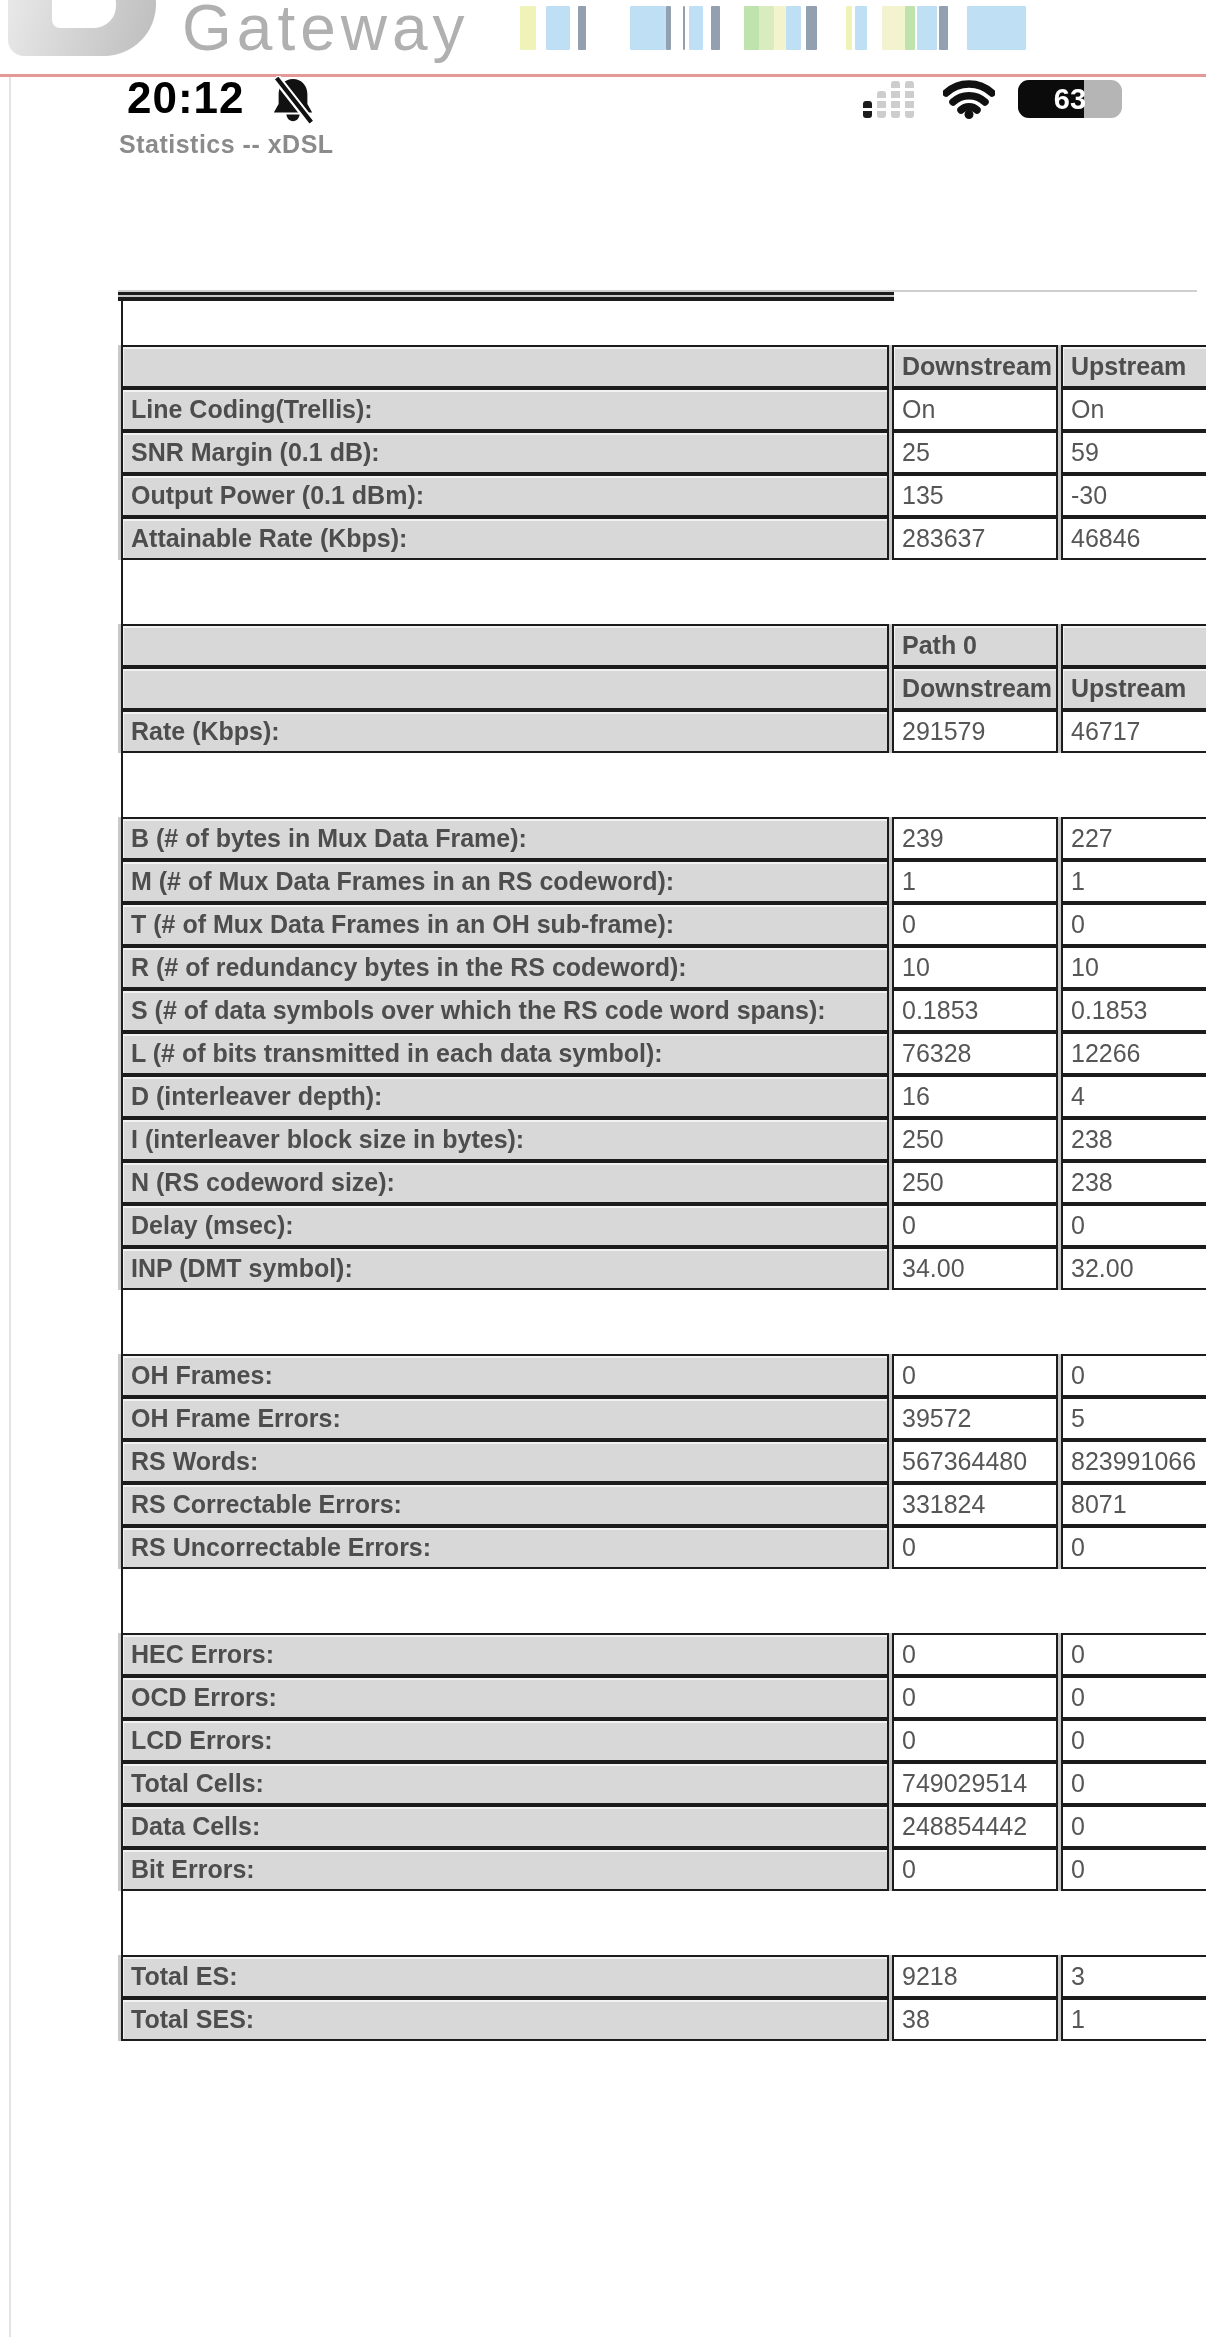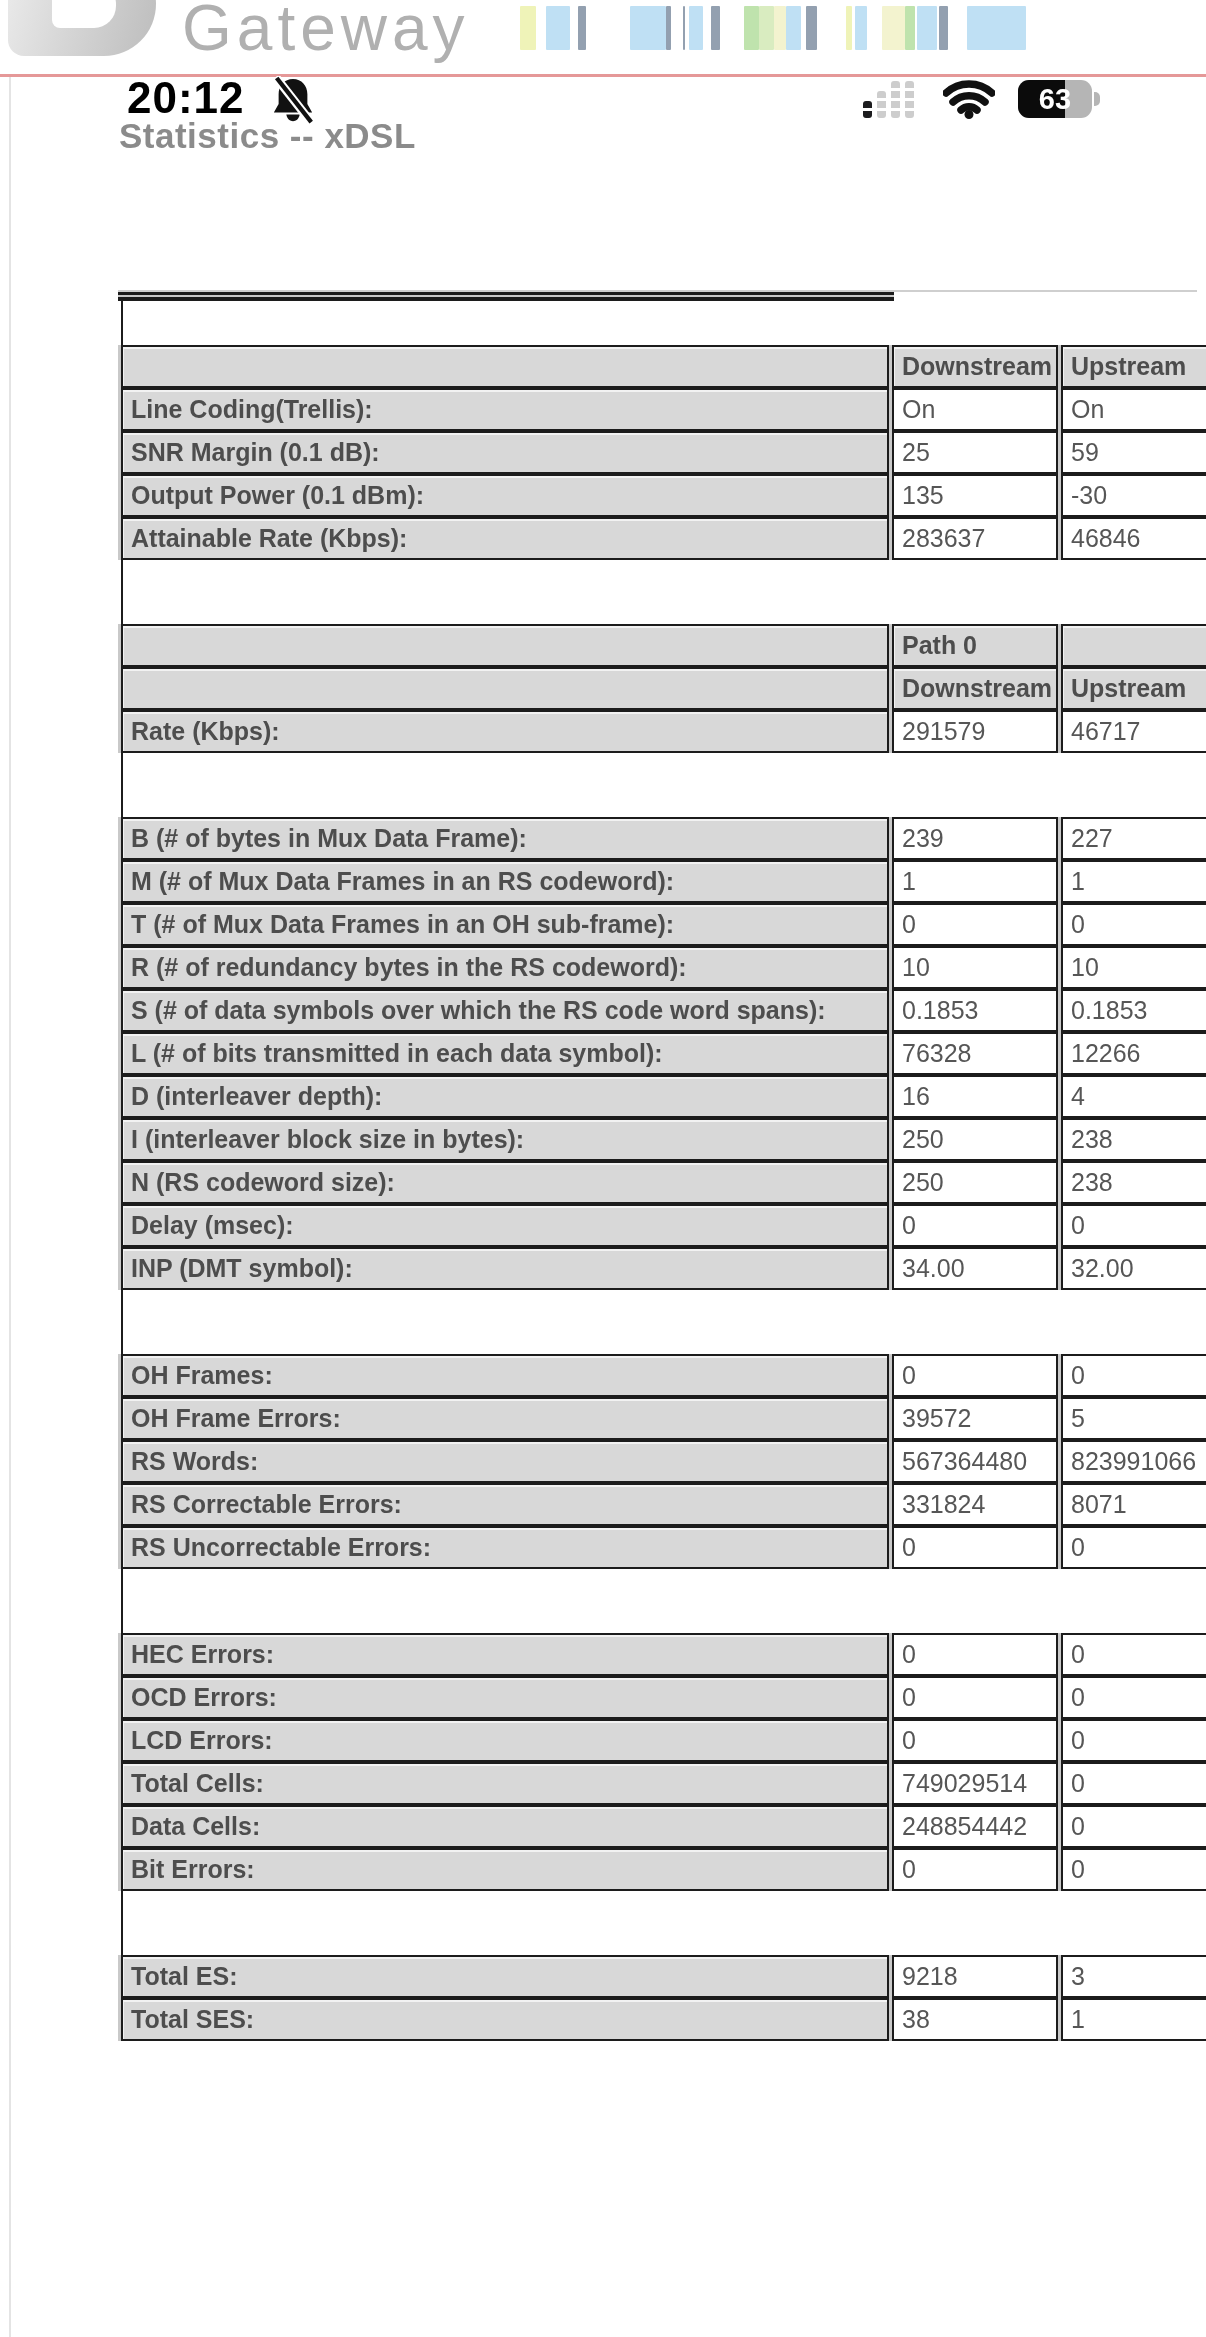--- a/index.html
+++ b/index.html
@@ -45,31 +45,31 @@
   .bell{position:absolute;left:270px;top:76px;}
   .signal{position:absolute;left:863px;top:81px;height:37px;display:flex;align-items:flex-end;gap:5px;}
   .signal i{display:block;width:9px;border-radius:3px;}
   .signal i.b1{height:17px;background:repeating-linear-gradient(to top,#1c1c1e 0 7px,transparent 7px 10px);}
   .signal i.b2{height:27px;background:repeating-linear-gradient(to top,#cdcdcd 0 7px,transparent 7px 10px);}
   .signal i.b3{height:37px;background:repeating-linear-gradient(to top,#cdcdcd 0 7px,transparent 7px 10px);}
   .signal i.b4{height:37px;background:repeating-linear-gradient(to top,#cdcdcd 0 7px,transparent 7px 10px);}
   .wifi{position:absolute;left:943px;top:80px;}
   .battery{
     position:absolute;left:1018px;top:80px;width:74px;height:38px;border-radius:11px;
-    background:#b5b5b5;overflow:hidden;
+    background:#b5b5b5;overflow:hidden;padding-left:30px;
   }
   .battery .fill{position:absolute;left:0;top:0;bottom:0;width:63%;background:#0b0b0b;}
   .battery .pct{
     position:absolute;left:0;right:0;top:3px;text-align:center;color:#fff;
     font-size:29px;font-weight:700;letter-spacing:0;
   }
   .battery-nub{position:absolute;left:1094px;top:92px;width:6px;height:14px;background:#b5b5b5;border-radius:0 5px 5px 0;}
   
   .page-title{
-    position:absolute;left:119px;top:116px;font-size:35px;font-weight:700;color:var(--title-gray);
+    position:absolute;left:119px;top:130px;font-size:25px;font-weight:700;color:var(--title-gray);
     letter-spacing:.5px;
   }
   
   .stats{position:absolute;left:118px;top:290px;width:1079px;}
   .quirk{width:1079px;height:9px;border-top:2px solid #cfcfcf;position:relative;}
   .quirk .dark{
     position:absolute;left:0;top:0;width:776px;height:9px;
     background:linear-gradient(#1c1c1c 0 3px,#c9c9c9 3px 5px,#1c1c1c 5px 100%);
   }
   .spacer{border-left:2px solid var(--border-dark);margin-left:3px;width:1060px;}

